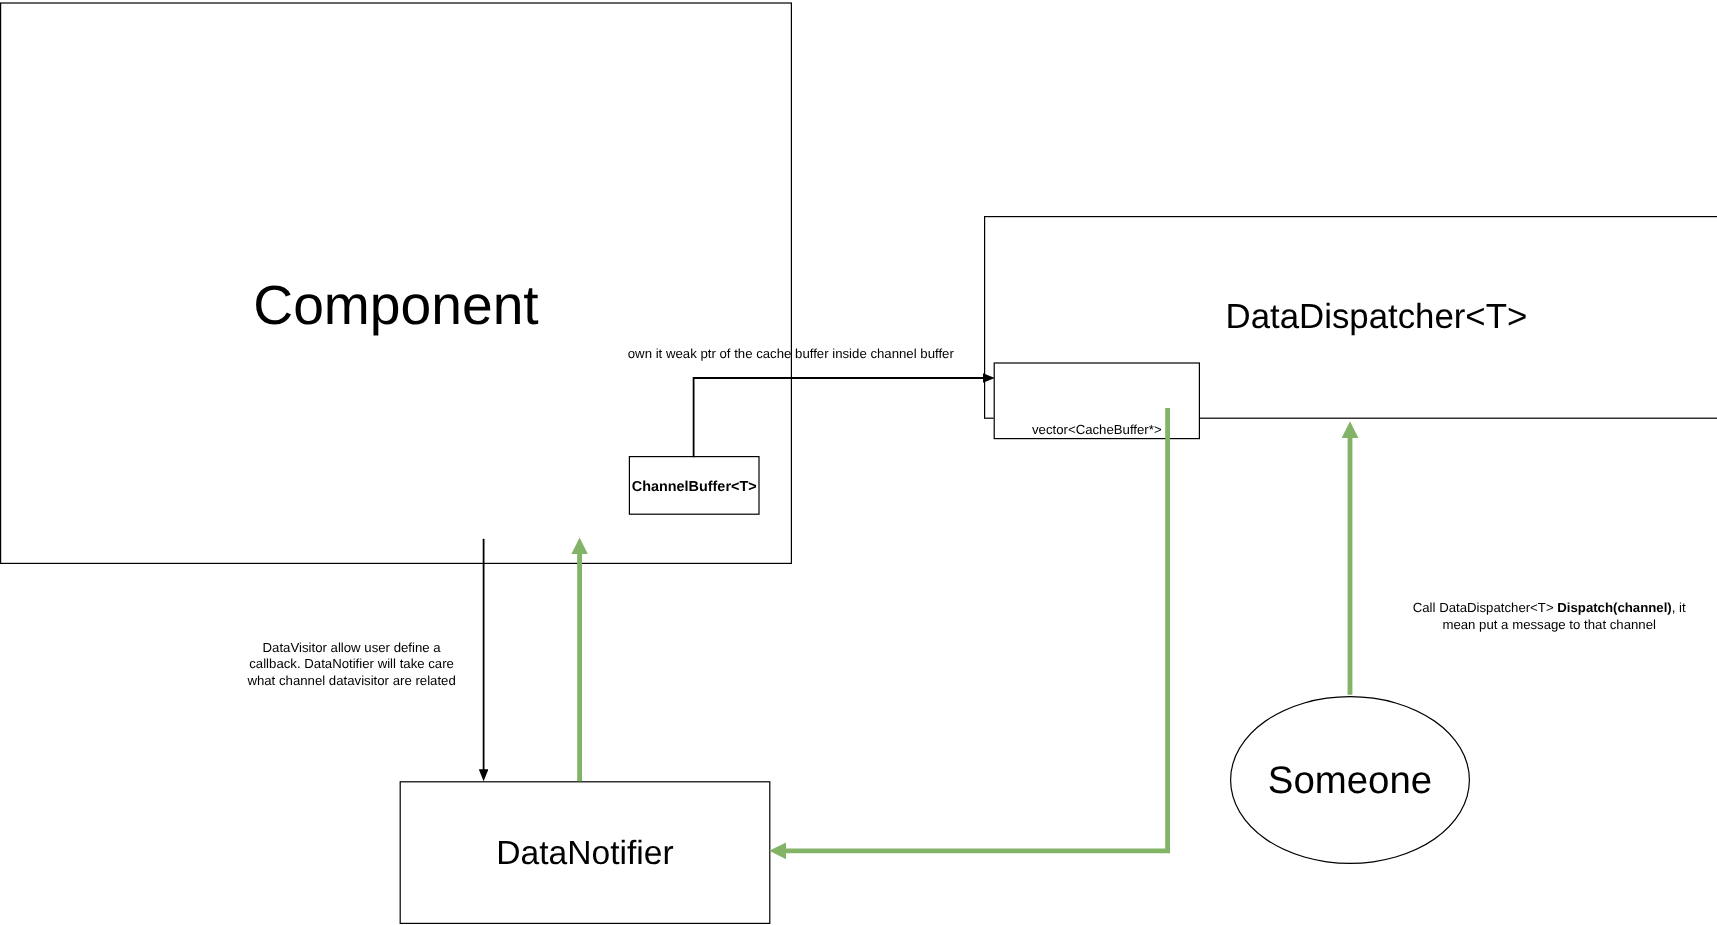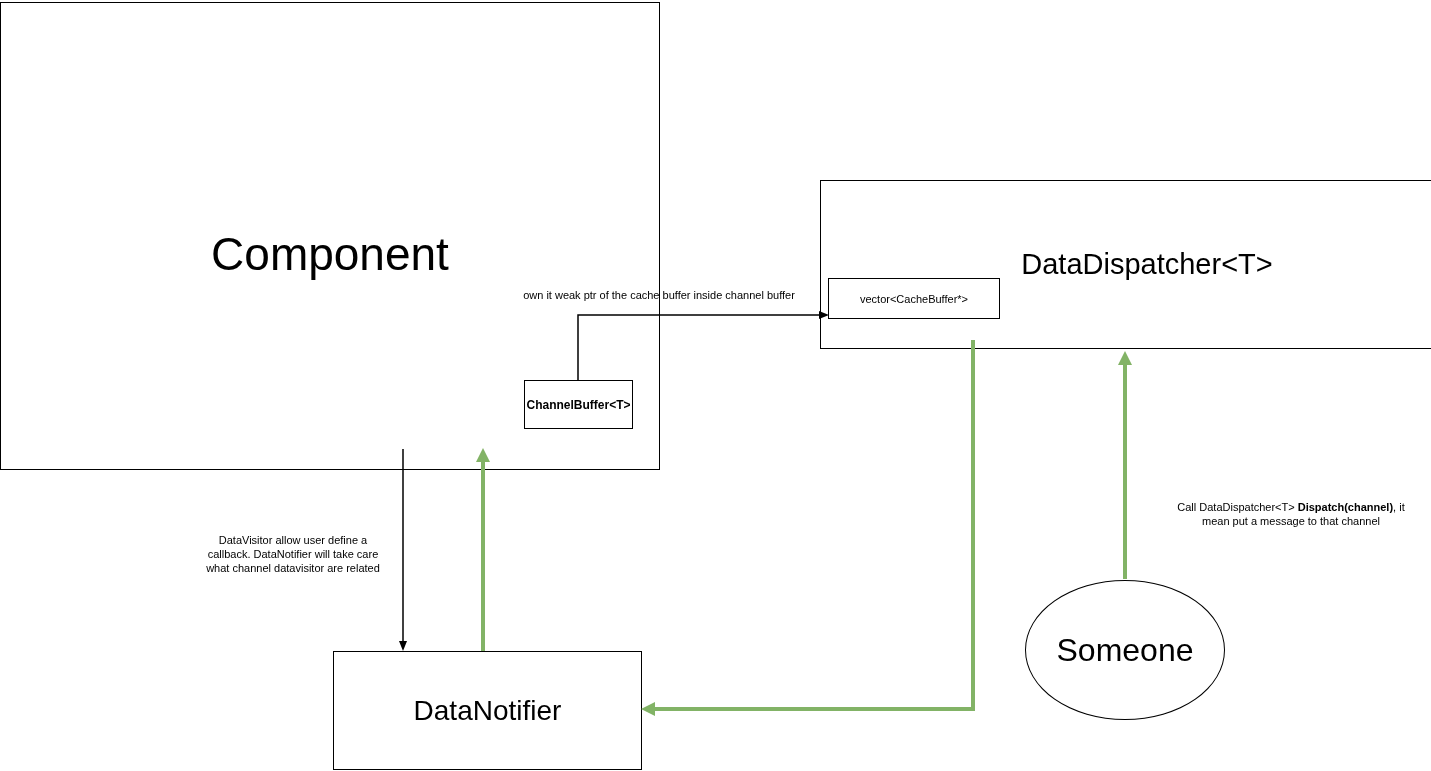--- a/index.html
+++ b/index.html
@@ -40,21 +40,21 @@
   #datavisitor-box .title { font-size: 34px; }
   #channelbuffer-box {
     left: 524px; top: 380px; width: 109px; height: 49px;
   }
   #channelbuffer-box .title { font-size: 12px; font-weight: bold; }
   #datadispatcher-box {
     left: 820px; top: 180px; width: 654px; height: 169px;
   }
   #datadispatcher-box .title { font-size: 29px; }
   #vector-box {
-    left: 828px; top: 278px; width: 172px; height: 41px;
+    left: 828px; top: 302px; width: 172px; height: 64px; align-items: flex-end;
   }
   #vector-box .title { font-size: 11px; }
   #datanotifier-box {
     left: 333px; top: 651px; width: 309px; height: 119px;
   }
   #datanotifier-box .title { font-size: 28px; }
   #someone-ellipse {
     left: 1025px; top: 580px; width: 200px; height: 140px;
     border-radius: 50%;
   }

